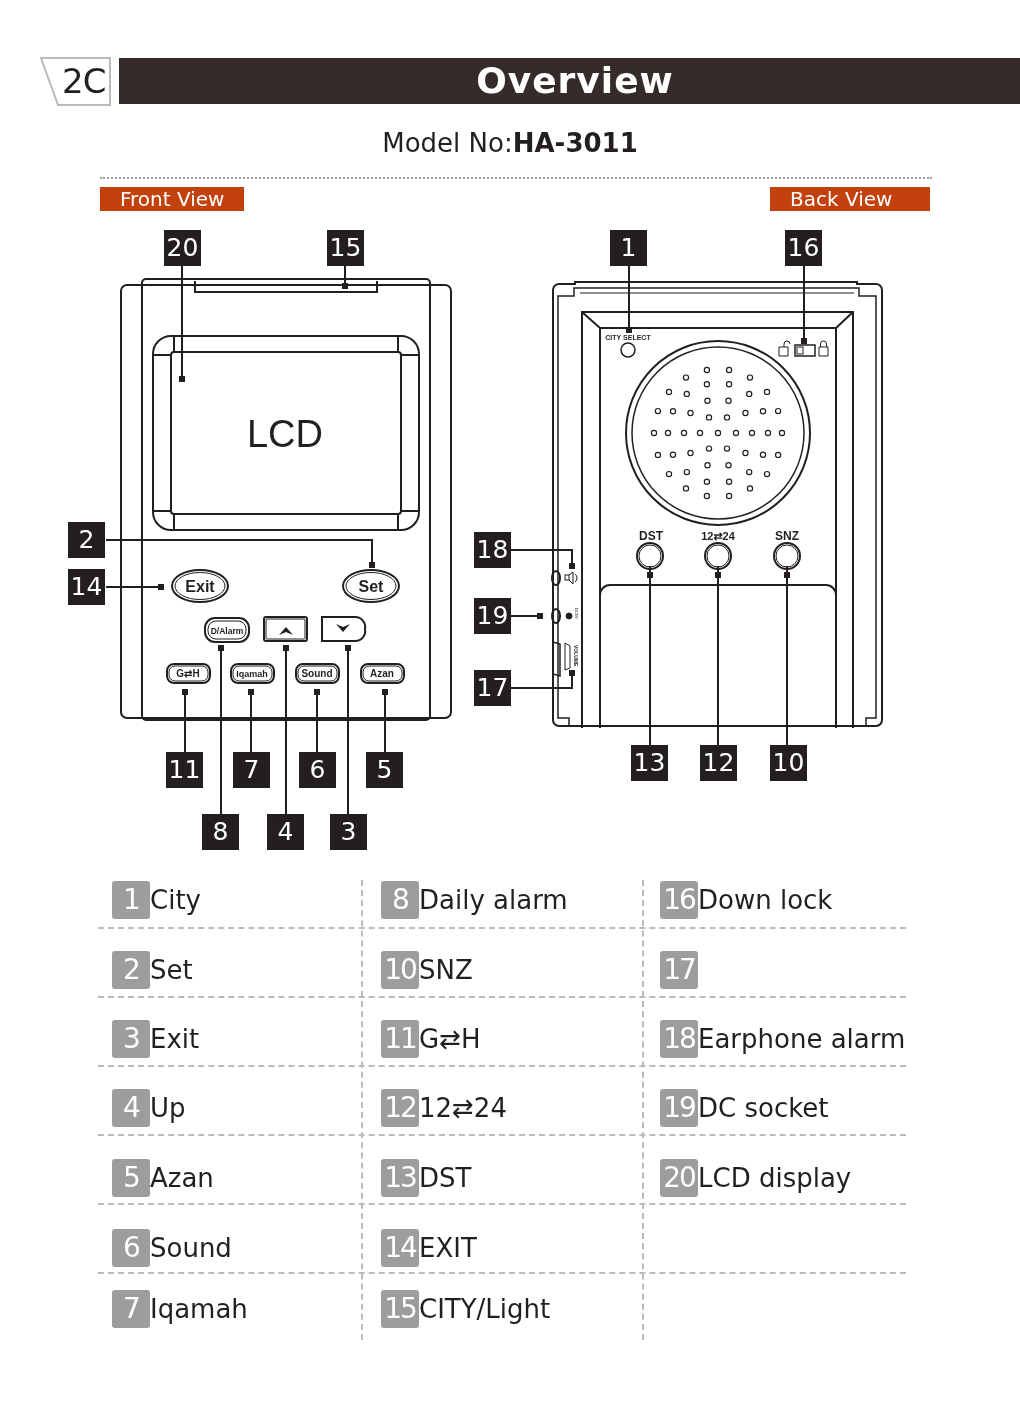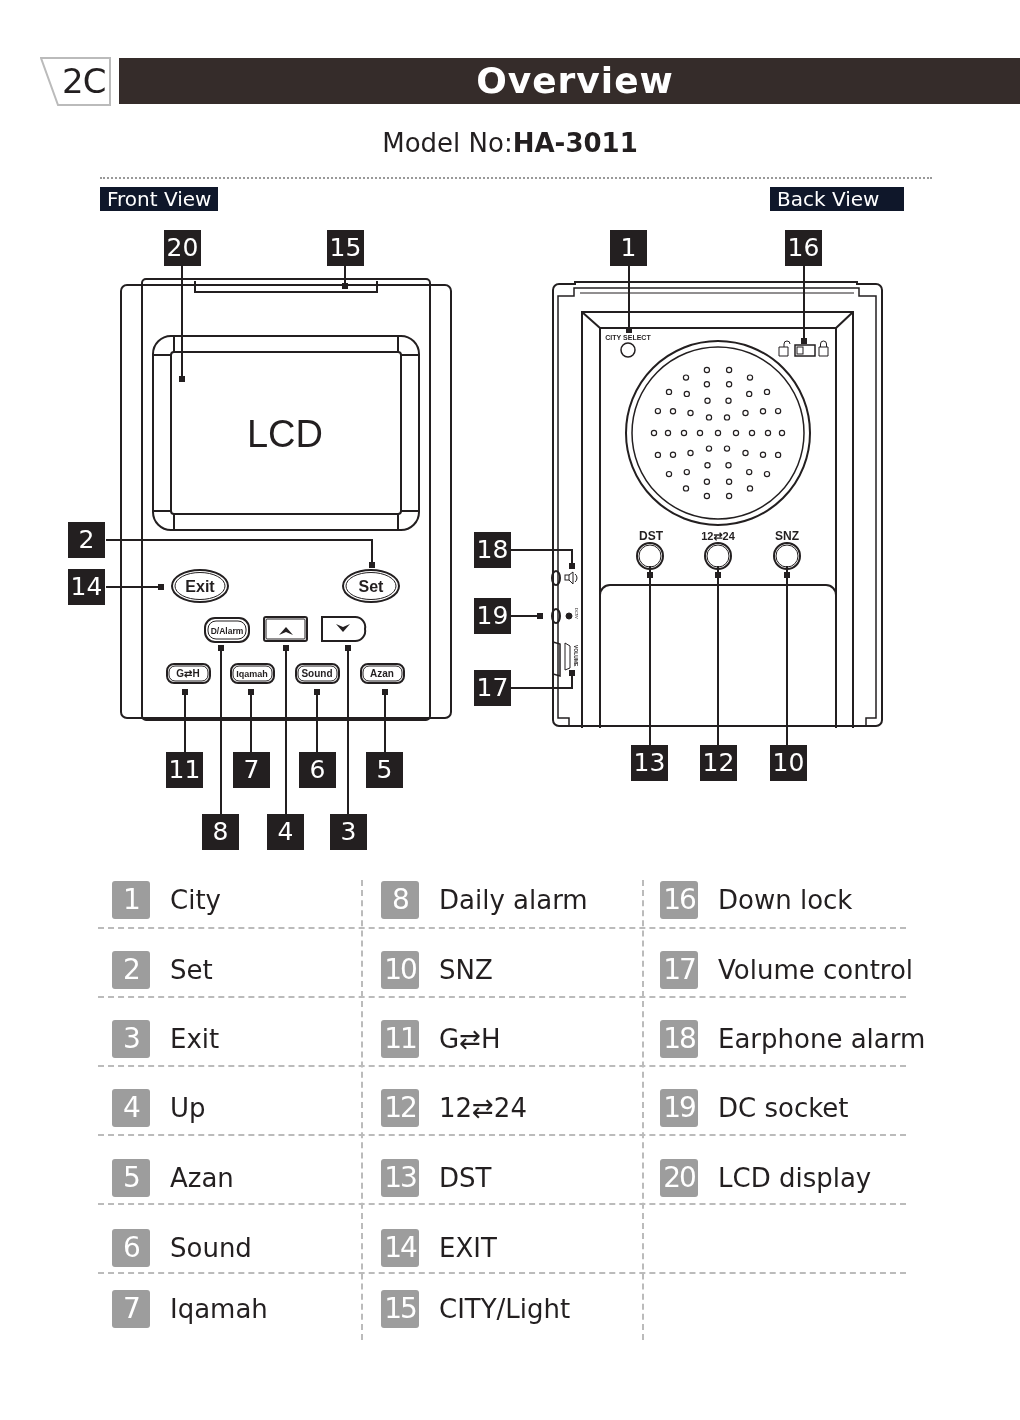--- a/index.html
+++ b/index.html
@@ -5,26 +5,26 @@
   html,body{margin:0;padding:0;background:#fff;}
   body{width:1020px;height:1420px;position:relative;overflow:hidden;font-family:"Liberation Sans",sans-serif;color:#231f20;}
   .abs{position:absolute;}
   .page-tab{left:40px;top:57px;width:70px;height:48px;}
   .page-tab svg{position:absolute;left:0;top:0;}
   .page-tab span{position:absolute;left:22px;top:4px;font-size:34px;font-family:"DejaVu Sans",sans-serif;font-weight:normal;color:#231f20;letter-spacing:-1px;}
   .title-bar{left:119px;top:58px;width:912px;height:46px;background:#352c2a;border-radius:0 4px 4px 0;color:#fff;text-align:center;font-weight:bold;font-size:36px;line-height:46px;letter-spacing:1px;font-family:"DejaVu Sans",sans-serif;}
   .model{left:0;width:1020px;top:128px;text-align:center;font-size:26px;font-family:"DejaVu Sans",sans-serif;}
   .model b{font-weight:bold;}
   .dotline{left:100px;width:832px;top:177px;border-top:2px dotted #999;}
-  .view-label{top:187px;height:24px;background:#0f172a;color:#fff;font-size:20px;line-height:24px;padding:0 7px;font-family:"DejaVu Sans",sans-serif;}
+  .view-label{top:187px;height:24px;background:#c2410c;color:#fff;font-size:20px;line-height:24px;padding:0 20px;font-family:"DejaVu Sans",sans-serif;}
   .callout{background:#231f20;color:#fff;font-family:"DejaVu Sans",sans-serif;font-size:25px;text-align:center;height:36px;line-height:36px;}
   svg.diagram{position:absolute;left:0;top:0;}
   .legend-cell{position:absolute;height:40px;display:flex;align-items:center;}
   .legend-badge{width:38px;height:38px;background:#9d9d9d;color:#fff;font-size:28px;border-radius:3px;text-align:center;line-height:38px;font-family:"DejaVu Sans",sans-serif;letter-spacing:-2px;}
-  .legend-text{margin-left:20px;font-size:26px;color:#231f20;font-family:"DejaVu Sans",sans-serif;white-space:nowrap;}
+  .legend-text{font-size:26px;color:#231f20;font-family:"DejaVu Sans",sans-serif;white-space:nowrap;}
   .hdash{position:absolute;left:98px;width:808px;border-top:2px dashed #bbb;}
   .vdash{position:absolute;top:880px;height:460px;border-left:2px dashed #bbb;}
   .svgtext{font-family:"Liberation Sans",sans-serif;}
 </style>
 </head>
 <body>
 
 <div class="abs page-tab">
   <svg width="72" height="50">
     <polygon points="1,1 70,1 70,48 18,48" fill="#fff" stroke="#bbb" stroke-width="2"></polygon>
@@ -342,21 +342,20 @@
     <div class="legend-cell" style="left: 381px; top: 1289px;">
       <div class="legend-badge">15</div>
       <div class="legend-text">CITY/Light</div>
     </div>
     <div class="legend-cell" style="left: 660px; top: 880px;">
       <div class="legend-badge">16</div>
       <div class="legend-text">Down lock</div>
     </div>
     <div class="legend-cell" style="left: 660px; top: 950px;">
       <div class="legend-badge">17</div>
-      <div class="legend-text">Volume control</div>
     </div>
     <div class="legend-cell" style="left: 660px; top: 1019px;">
       <div class="legend-badge">18</div>
       <div class="legend-text">Earphone alarm</div>
     </div>
     <div class="legend-cell" style="left: 660px; top: 1088px;">
       <div class="legend-badge">19</div>
       <div class="legend-text">DC socket</div>
     </div>
     <div class="legend-cell" style="left: 660px; top: 1158px;">

